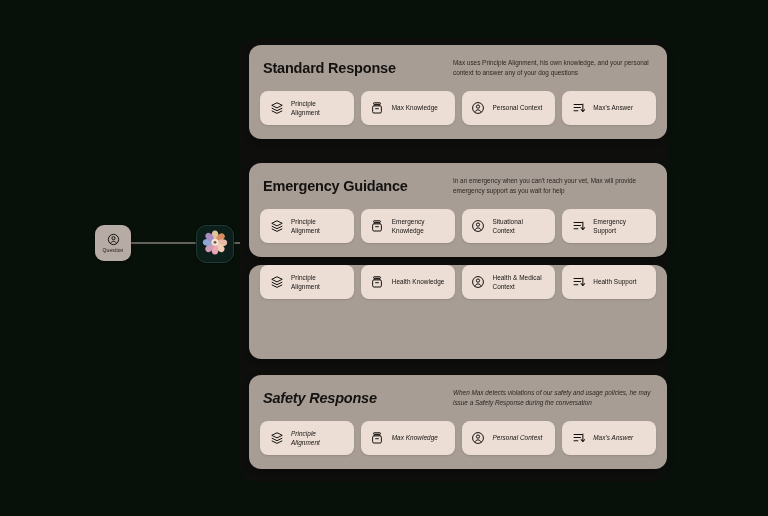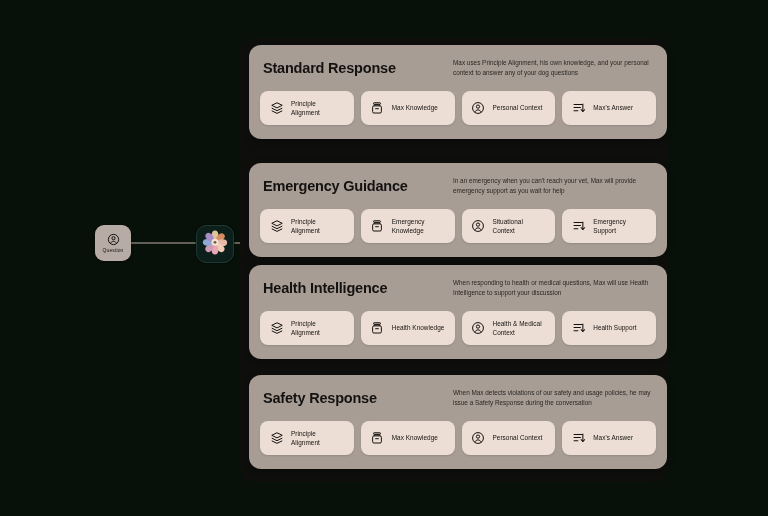--- a/index.html
+++ b/index.html
@@ -43,21 +43,21 @@
 
   
   .card{
     position:absolute;left:249px;width:418px;height:94px;
     background:#a79d95;border-radius:12px;
     box-shadow:0 2px 6px rgba(0,0,0,.35);
   }
   .card.c0{top:45px;}
   .card.c1{top:163px;}
   .card.c2{top:265px;}
-  .card.c3{top:375px;}
+  .card.c3{top:375px;font-style:italic;}
 
   .card-head{
     position:relative;height:46px;padding:0 14px;
     display:flex;align-items:center;justify-content:space-between;
   }
   .card-title{
     font-size:14.5px;font-weight:700;color:#141210;letter-spacing:-.2px;
     white-space:nowrap;
   }
   .card-desc{
@@ -230,24 +230,20 @@
               <path d="M18.6 5.2v12.6"></path>
               <path d="M15.6 14.9 18.6 18l3-3.1"></path>
           </svg>
         </span>
         <span class="chip-label">Emergency Support</span>
       </div>
     </div>
   </div>
 
   <div class="card c2">
-    <div class="card-head">
-      <div class="card-title">Health Intelligence</div>
-      <div class="card-desc">When responding to health or medical questions, Max will use Health Intelligence to support your discussion</div>
-    </div>
     <div class="chips">
       <div class="chip">
         <span class="chip-ico">
           <svg width="14" height="14" viewBox="0 0 24 24" fill="none" stroke="#14100e" stroke-width="1.7" stroke-linejoin="round">
             <path d="M12 3 21 7.4 12 11.8 3 7.4z"></path>
               <path d="M3 12.2 12 16.6 21 12.2"></path>
               <path d="M3 16.8 12 21.2 21 16.8"></path>
           </svg>
         </span>
         <span class="chip-label">Principle Alignment</span>

